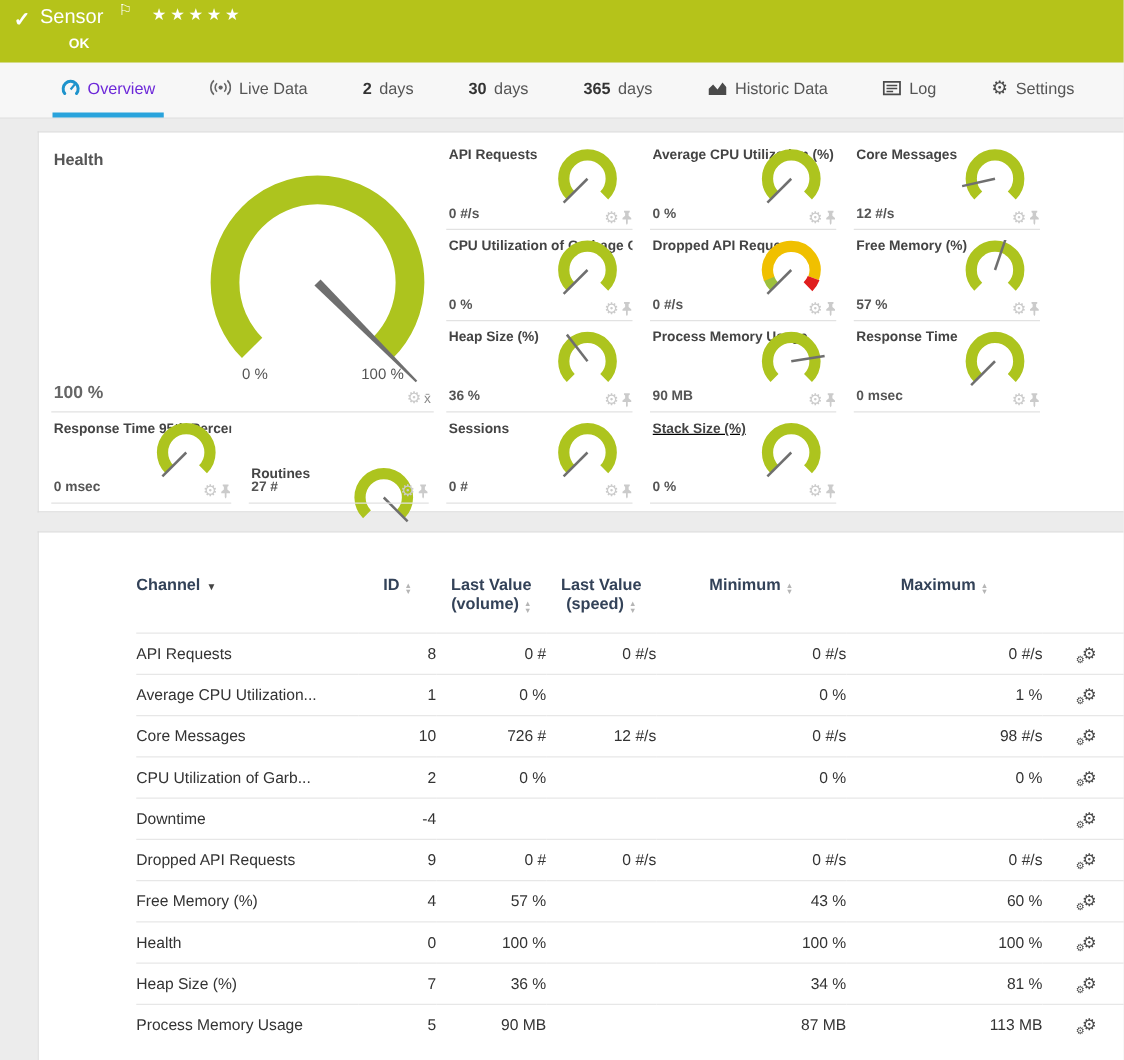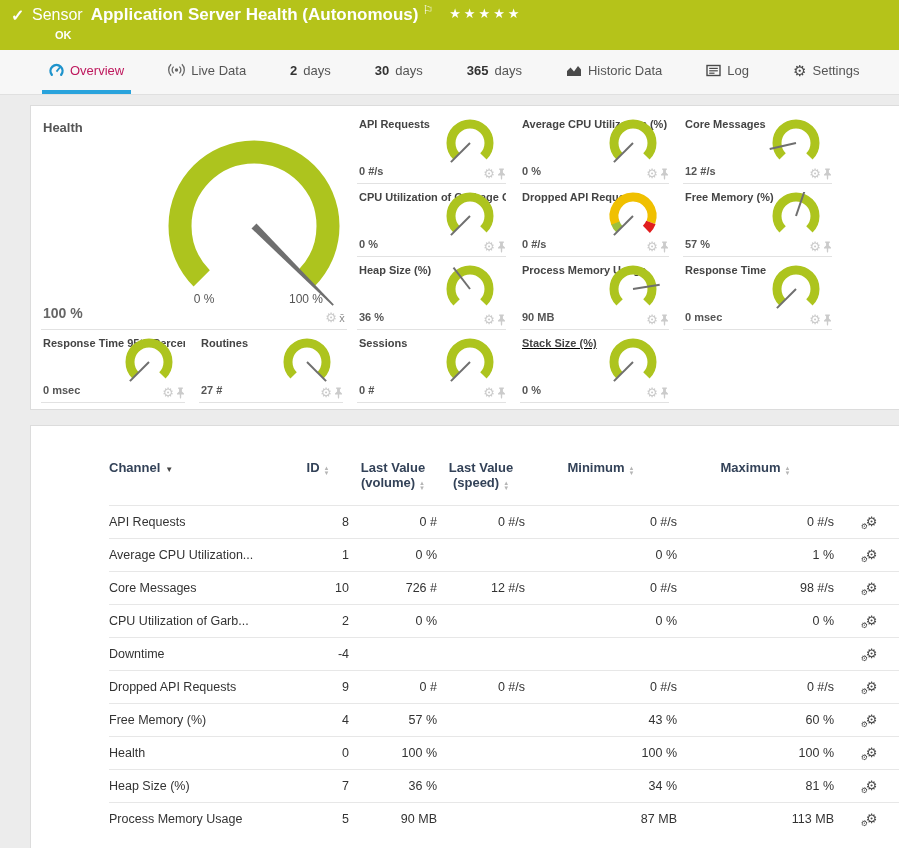--- a/index.html
+++ b/index.html
@@ -14,21 +14,21 @@
   .hdr-title { font-weight:bold; font-size:17px; }
   .hdr-flag { font-size:12px; margin-left:4px; position:relative; top:-6px; }
   .hdr-stars { font-size:13px; letter-spacing:3px; margin-left:16px; position:relative; top:-2px; }
   .hdr-status { position:absolute; left:55px; top:29px; font-size:11px; font-weight:bold; }
 
   
   .tabbar { height:45px; background:#f7f7f7; border-bottom:1px solid #e0e0e0;
     display:flex; align-items:stretch; padding-left:42px; gap:30px; }
   .tab { display:flex; align-items:center; gap:6px; font-size:13px; color:#555;
     border-bottom:4px solid transparent; padding:0 7px; cursor:pointer; white-space:nowrap; }
-  .tab.active { border-bottom-color:#29a3dc; color:#be185d;justify-content:flex-end; }
+  .tab.active { border-bottom-color:#29a3dc; color:#6d28d9;justify-content:flex-end; }
   .tab .tabnum { font-weight:bold; color:#333; }
   .tab .tabicon { display:flex; align-items:center; }
   .tab .geartxt { font-size:15px; color:#4a4a4a; line-height:1; }
 
   
   .card { background:#fff; border:1px solid #dcdcdc; border-right:none; margin-left:30px;
     width:calc(100% - 30px); }
   .health-card { margin-top:10px; height:305px; padding:10px 6px 6px 10px; }
   .gauge-grid { display:grid; grid-template-columns:148px 148px 153px 153px 153px;
     grid-template-rows:repeat(4,68px); column-gap:10px; row-gap:5px; }
@@ -67,21 +67,20 @@
   .editicon .big { font-size:13px; line-height:1; }
   .editicon .small { position:absolute; left:-5px; bottom:-2px; font-size:8px; line-height:1; }
 </style>
 </head>
 <body>
 
 <div class="sensor-header">
   <span class="hdr-check">✓</span>
   <div class="hdr-line1">
     <span class="hdr-kind">Sensor</span>
-    <span class="hdr-title">Application Server Health (Autonomous)</span>
     <span class="hdr-flag">⚐</span>
     <span class="hdr-stars">★★★★★</span>
   </div>
   <span class="hdr-status">OK</span>
 </div>
 
 <div class="tabbar" id="tabbar">
     <div class="tab active">
       <span class="tabicon">
         <svg width="15" height="15" viewBox="0 0 15 15">
@@ -311,21 +310,21 @@
         <div class="gvalue">0 msec</div>
         <div class="cellicons">
           <span class="mgear">⚙</span>
           <span class="mpin">
             <svg width="9" height="12" viewBox="0 0 9 12">
               <path fill="currentColor" d="M2.2.5h4.6v1.2l-.9.6v2.2l2.1 1.9v1.2H5.2v2.9L4.5 12l-.7-1.5V7.6H1V6.4l2.1-1.9V2.3l-.9-.6z"></path>
             </svg>
           </span>
         </div>
       </div>
-      <div class="gcell" style="grid-area: 4 / 2;">
+      <div class="gcell" style="grid-area: 4 / 2; margin-top: 36px;">
         <div class="gtitle">Routines</div>
         <svg width="56" height="50" class="gauge">
           <path d="M14.6 37.4 A19 19 0 1 1 41.4 37.4" fill="none" stroke="#adc41e" stroke-width="9"></path>
           <line x1="28" y1="24" x2="47.1" y2="43.1" stroke="#6f6f6f" stroke-width="2"></line>
         </svg>
         <div class="gvalue">27 #</div>
         <div class="cellicons">
           <span class="mgear">⚙</span>
           <span class="mpin">
             <svg width="9" height="12" viewBox="0 0 9 12">

